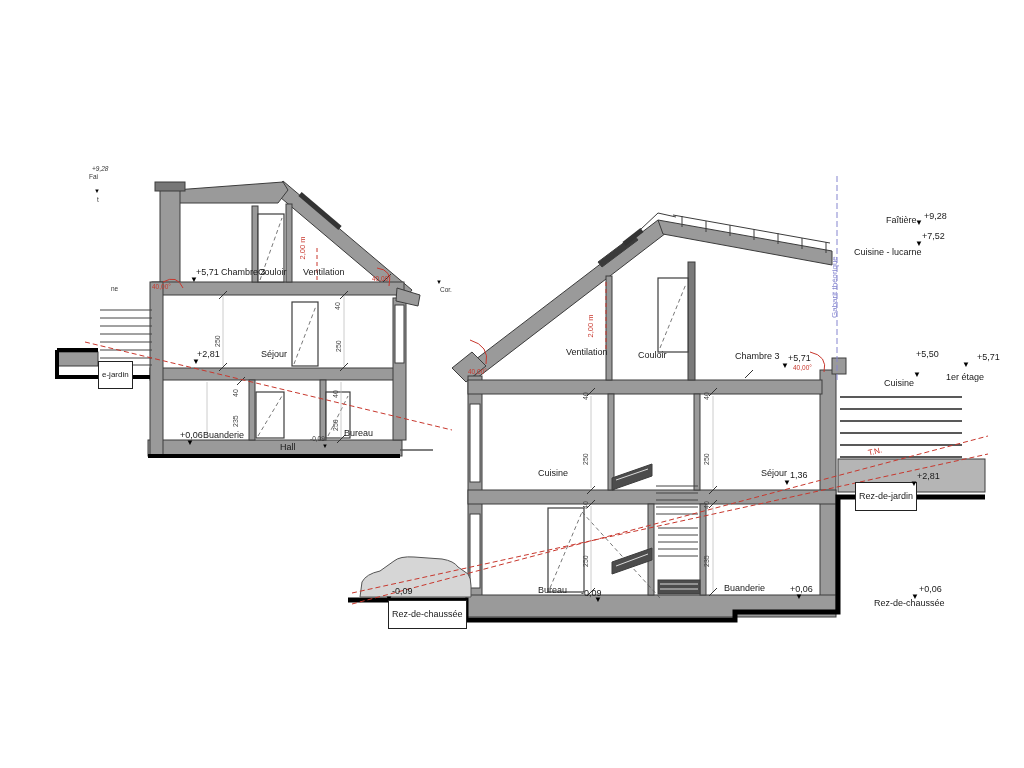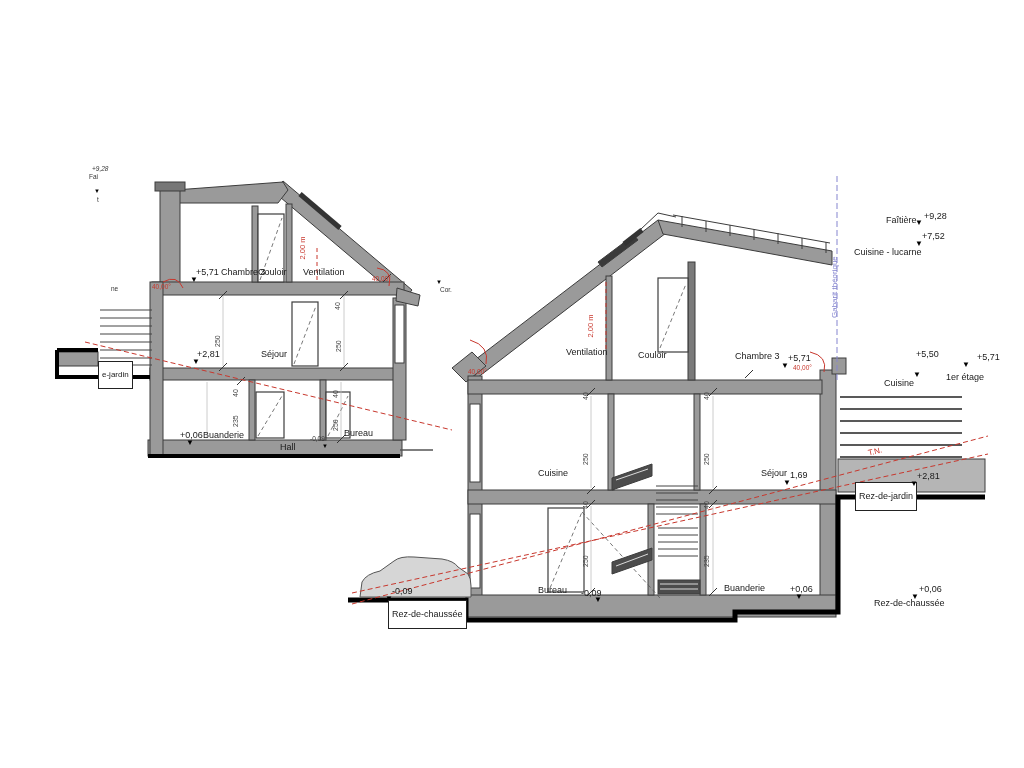--- a/index.html
+++ b/index.html
@@ -267,21 +267,21 @@
 
 <span class="lbl" style="left:916px;top:350px">+5,50</span>
 <span class="lbl mk" style="left:913px;top:371px">▼</span>
 <span class="lbl" style="left:884px;top:379px">Cuisine</span>
 <span class="lbl" style="left:977px;top:353px">+5,71</span>
 <span class="lbl mk" style="left:962px;top:361px">▼</span>
 <span class="lbl" style="left:946px;top:373px">1er étage</span>
 
 <span class="lbl" style="left:538px;top:469px">Cuisine</span>
 <span class="lbl" style="left:761px;top:469px">Séjour</span>
-<span class="lbl" style="left:790px;top:471px">1,69</span>
+<span class="lbl" style="left:790px;top:471px">1,36</span>
 <span class="lbl mk" style="left:783px;top:479px">▼</span>
 <span class="lbl red tn" style="left:868px;top:448px">T.N.</span>
 <span class="lbl box" style="left:855px;top:482px">Rez-de-jardin</span>
 <span class="lbl" style="left:917px;top:472px">+2,81</span>
 <span class="lbl mk" style="left:910px;top:480px">▼</span>
 
 <span class="lbl" style="left:392px;top:587px">-0,09</span>
 <span class="lbl mk" style="left:385px;top:595px">▼</span>
 <span class="lbl box" style="left:388px;top:600px">Rez-de-chaussée</span>
 <span class="lbl" style="left:538px;top:586px">Bureau</span>

